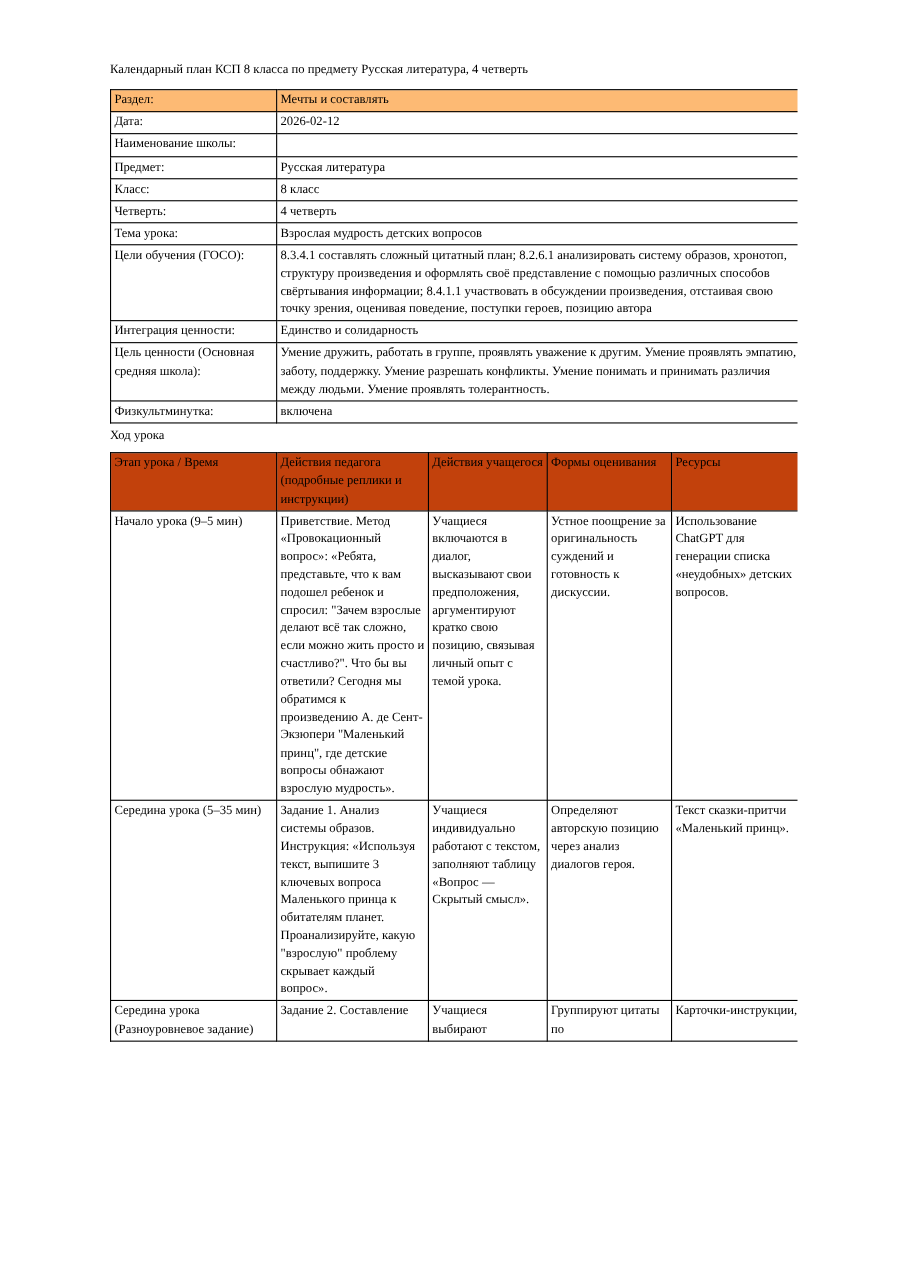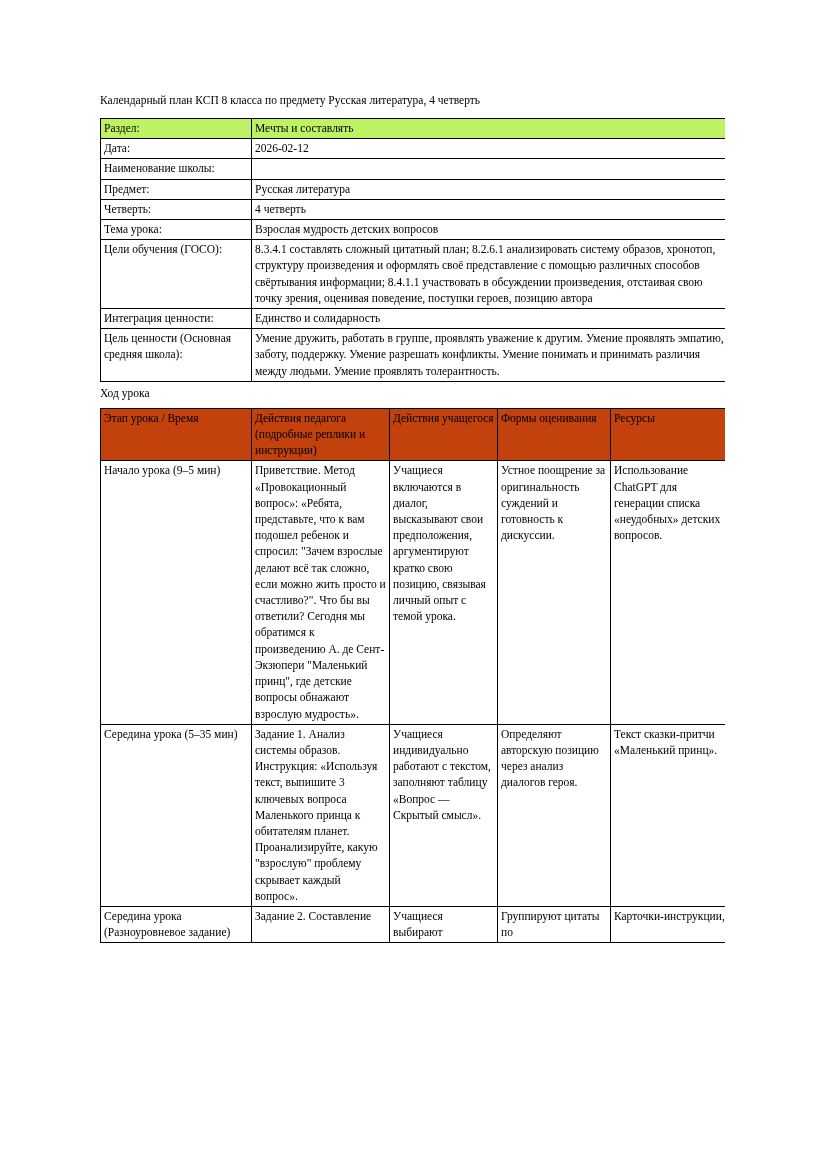--- a/index.html
+++ b/index.html
@@ -14,21 +14,21 @@
     font-family: "Liberation Serif", "DejaVu Serif", serif;
     color: #000000;
     -webkit-font-smoothing: antialiased;
   }
 
   .page {
     position: relative;
     width: 725px;
     height: 1170px;
     box-sizing: border-box;
-    padding: 92px 100px 0 100px;
+    padding: 55px 100px 0 100px;
     background: #ffffff;
     overflow: hidden;
   }
 
   .doc-title {
     font-size: 11.5px;
     line-height: 17px;
     margin: 0 0 9px 0;
     white-space: nowrap;
   }
@@ -56,21 +56,21 @@
     line-height: 16.2px;
     padding: 1px 3px 2px 3px;
     word-wrap: break-word;
     overflow-wrap: break-word;
   }
 
   
   table.info-table col.c1 { width: 151px; }
   table.info-table col.c2 { width: 477px; }
 
-  table.info-table tr.shaded td { background: #bef264; }
+  table.info-table tr.shaded td { background: #fdba74; }
 
   
   table.flow-table col.f1 { width: 151px; }
   table.flow-table col.f2 { width: 138px; }
   table.flow-table col.f3 { width: 108px; }
   table.flow-table col.f4 { width: 113px; }
   table.flow-table col.f5 { width: 118px; }
 
   table.flow-table thead td { background: #c2410c; }
 </style>
@@ -97,38 +97,46 @@
       </tr>
       <tr>
         <td>Наименование школы:</td>
         <td>&nbsp;</td>
       </tr>
       <tr>
         <td>Предмет:</td>
         <td>Русская литература</td>
       </tr>
       <tr>
+        <td>Класс:</td>
+        <td>8 класс</td>
+      </tr>
+      <tr>
         <td>Четверть:</td>
         <td>4 четверть</td>
       </tr>
       <tr>
         <td>Тема урока:</td>
         <td>Взрослая мудрость детских вопросов</td>
       </tr>
       <tr>
         <td>Цели обучения (ГОСО):</td>
         <td>8.3.4.1 составлять сложный цитатный план; 8.2.6.1 анализировать систему образов, хронотоп, структуру произведения и оформлять своё представление с помощью различных способов свёртывания информации; 8.4.1.1 участвовать в обсуждении произведения, отстаивая свою точку зрения, оценивая поведение, поступки героев, позицию автора</td>
       </tr>
       <tr>
         <td>Интеграция ценности:</td>
         <td>Единство и солидарность</td>
       </tr>
       <tr>
         <td>Цель ценности (Основная средняя школа):</td>
         <td>Умение дружить, работать в группе, проявлять уважение к другим. Умение проявлять эмпатию, заботу, поддержку. Умение разрешать конфликты. Умение понимать и принимать различия между людьми. Умение проявлять толерантность.</td>
+      </tr>
+      <tr>
+        <td>Физкультминутка:</td>
+        <td>включена</td>
       </tr>
     </tbody>
   </table>
 
   <p class="section-label">Ход урока</p>
 
   <table class="doc-table flow-table">
     <colgroup>
         <col class="f1">
         <col class="f2">

